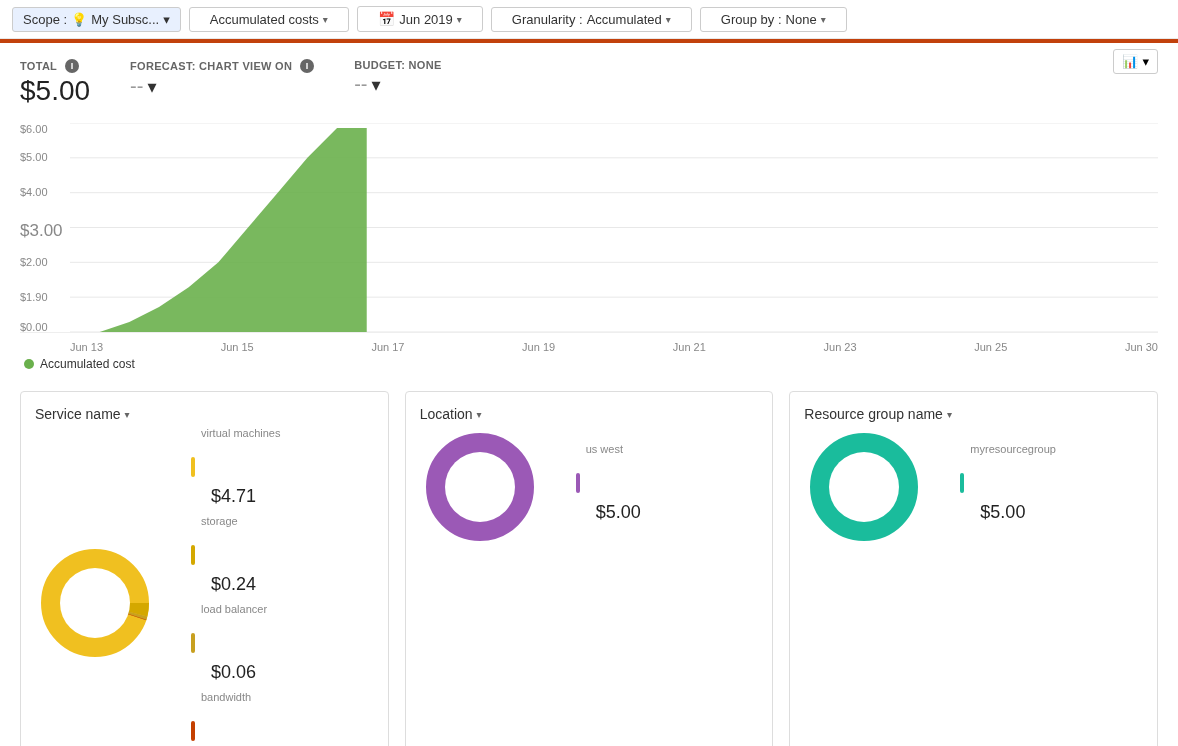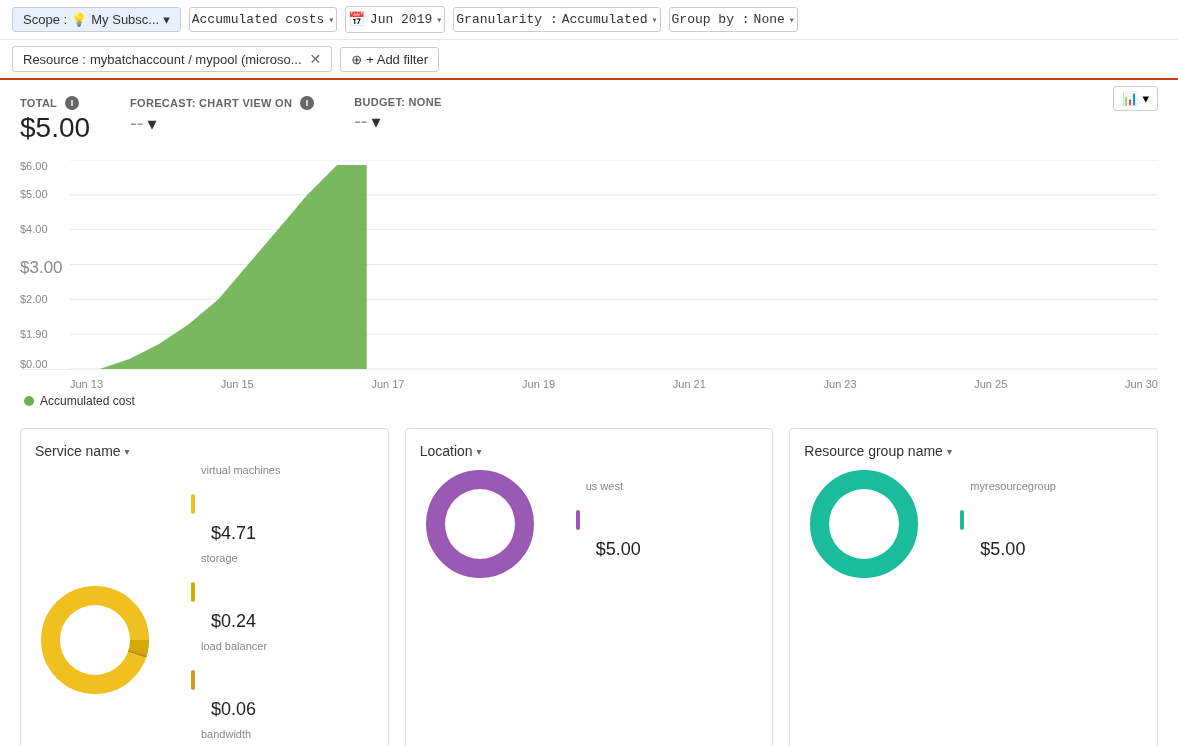--- a/index.html
+++ b/index.html
@@ -1,20 +1,20 @@
 <!DOCTYPE html>
 <html><head>
   <meta charset="utf-8">
   <style>
     * { box-sizing: border-box; margin: 0; padding: 0; }
     body { font-family: 'Segoe UI', Arial, sans-serif; background: #f3f3f3; font-size: 13px; color: #333; }
 
     .top-bar {
       background: #fff;
-      border-bottom: 2px solid #c2410c;
+      border-bottom: 4px solid #c2410c;
       padding: 0;
     }
     .top-bar-row1 {
       display: flex;
       align-items: center;
       padding: 6px 12px;
       gap: 8px;
       border-bottom: 1px solid #e8e8e8;
     }
     .top-bar-row2 {
@@ -23,27 +23,26 @@
       padding: 6px 12px;
       gap: 8px;
     }
 
     .filter-btn {
       display: flex;
       align-items: center;
       gap: 4px;
       border: 1px solid #ccc;
       border-radius: 3px;
-      padding: 4px 2px;
+      padding: 4px 20px;
       background: #fff;
       cursor: pointer;
       font-size: 13px;
       color: #333;
       white-space: nowrap;
-      font-family: Liberation Mono, monospace;
     }
     .filter-btn .chevron { font-size: 10px; color: #666; }
     .filter-btn .icon-cal { font-size: 14px; }
 
     .scope-btn {
       display: flex;
       align-items: center;
       gap: 4px;
       border: 1px solid #ccc;
       border-radius: 3px;
@@ -297,31 +296,20 @@
     <button class="filter-btn">
       <span>Granularity :</span>
       <span>Accumulated</span>
       <span class="chevron">▾</span>
     </button>
 
     <button class="filter-btn">
       <span>Group by :</span>
       <span>None</span>
       <span class="chevron">▾</span>
-    </button>
-  </div>
-  <div class="top-bar-row2">
-    <div class="resource-filter">
-      <span>Resource :</span>
-      <span>mybatchaccount / mypool (microso...</span>
-      <span class="close-btn">✕</span>
-    </div>
-    <button class="add-filter-btn">
-      <span>⊕</span>
-      <span>+ Add filter</span>
     </button>
   </div>
 </div>
 
 <div class="main-content">
 
   <div style="position:relative;">
     <button class="export-btn" style="position:absolute;right:0;top:-10px;">
       <span>📊</span>
       <span class="chevron">▾</span>

